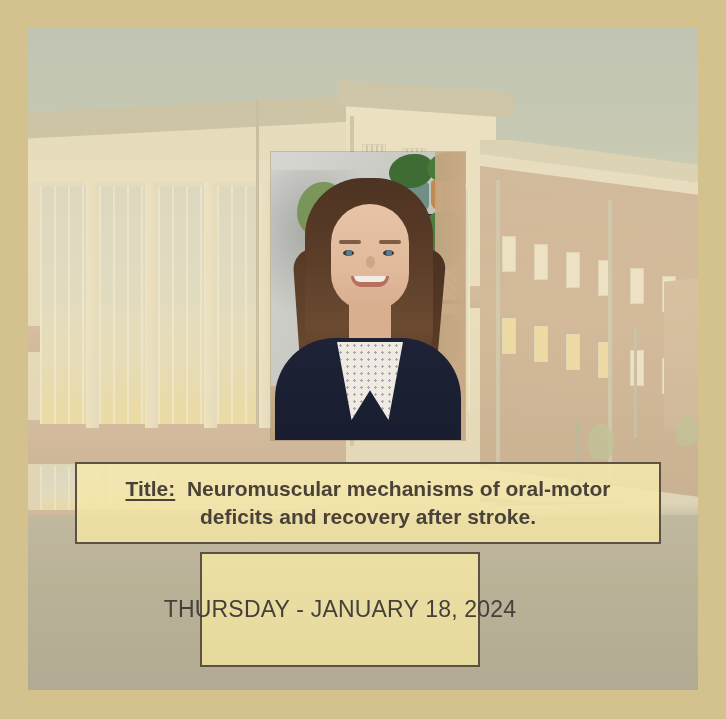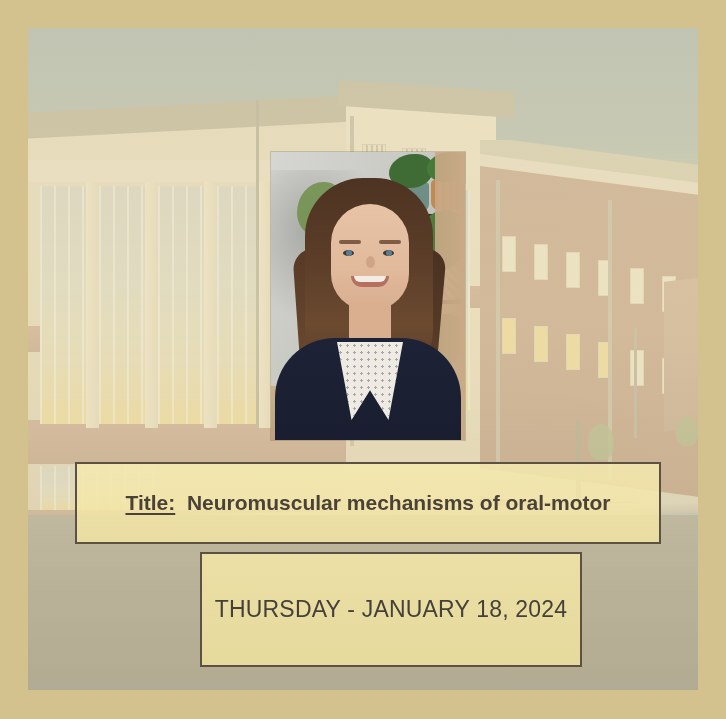--- a/index.html
+++ b/index.html
@@ -154,21 +154,21 @@
     z-index:7;border:2px solid #5b5244;
     background:linear-gradient(180deg,rgba(245,233,175,.86),rgba(243,229,163,.82));
     box-sizing:border-box;display:flex;align-items:center;justify-content:center;
     padding:0 20px;}
   #titlebox .txt{
     font-family:"Liberation Sans Narrow","Liberation Sans",sans-serif;
     font-weight:700;font-size:21px;line-height:1.34;color:#4a4238;text-align:center;}
   #titlebox .lead{text-decoration:underline;text-underline-offset:3px;}
 
   
-  #detailbox{position:absolute;left:200px;top:552px;width:382px;height:115px;
+  #detailbox{position:absolute;left:200px;top:552px;width:280px;height:115px;
     z-index:7;border:2px solid #5b5244;
     background:linear-gradient(180deg,rgba(240,227,167,.92),rgba(236,222,157,.90));
     box-sizing:border-box;display:flex;flex-direction:column;align-items:center;
     justify-content:center;padding:20px 10px;}
   #detailbox .line{
     font-family:"Liberation Sans Narrow","Liberation Sans",sans-serif;
     font-weight:400;font-size:23px;line-height:1.28;color:#45413a;
     letter-spacing:.2px;white-space:nowrap;}
 </style>
 </head>
@@ -306,20 +306,21 @@
     <div class="body"></div>
     <div class="collar"></div>
     <div class="collarDots"></div>
   </div>
 
   <div id="titlebox">
     <div class="txt">
       <span class="lead">Title:</span>&nbsp;
       <span>Neuromuscular mechanisms of oral-motor</span>
       <br>
+      <span>deficits and recovery after stroke.</span>
     </div>
   </div>
 
   <div id="detailbox">
     <div class="line">THURSDAY - JANUARY 18, 2024</div>
   </div>
 
 </div>
 
 </body></html>

